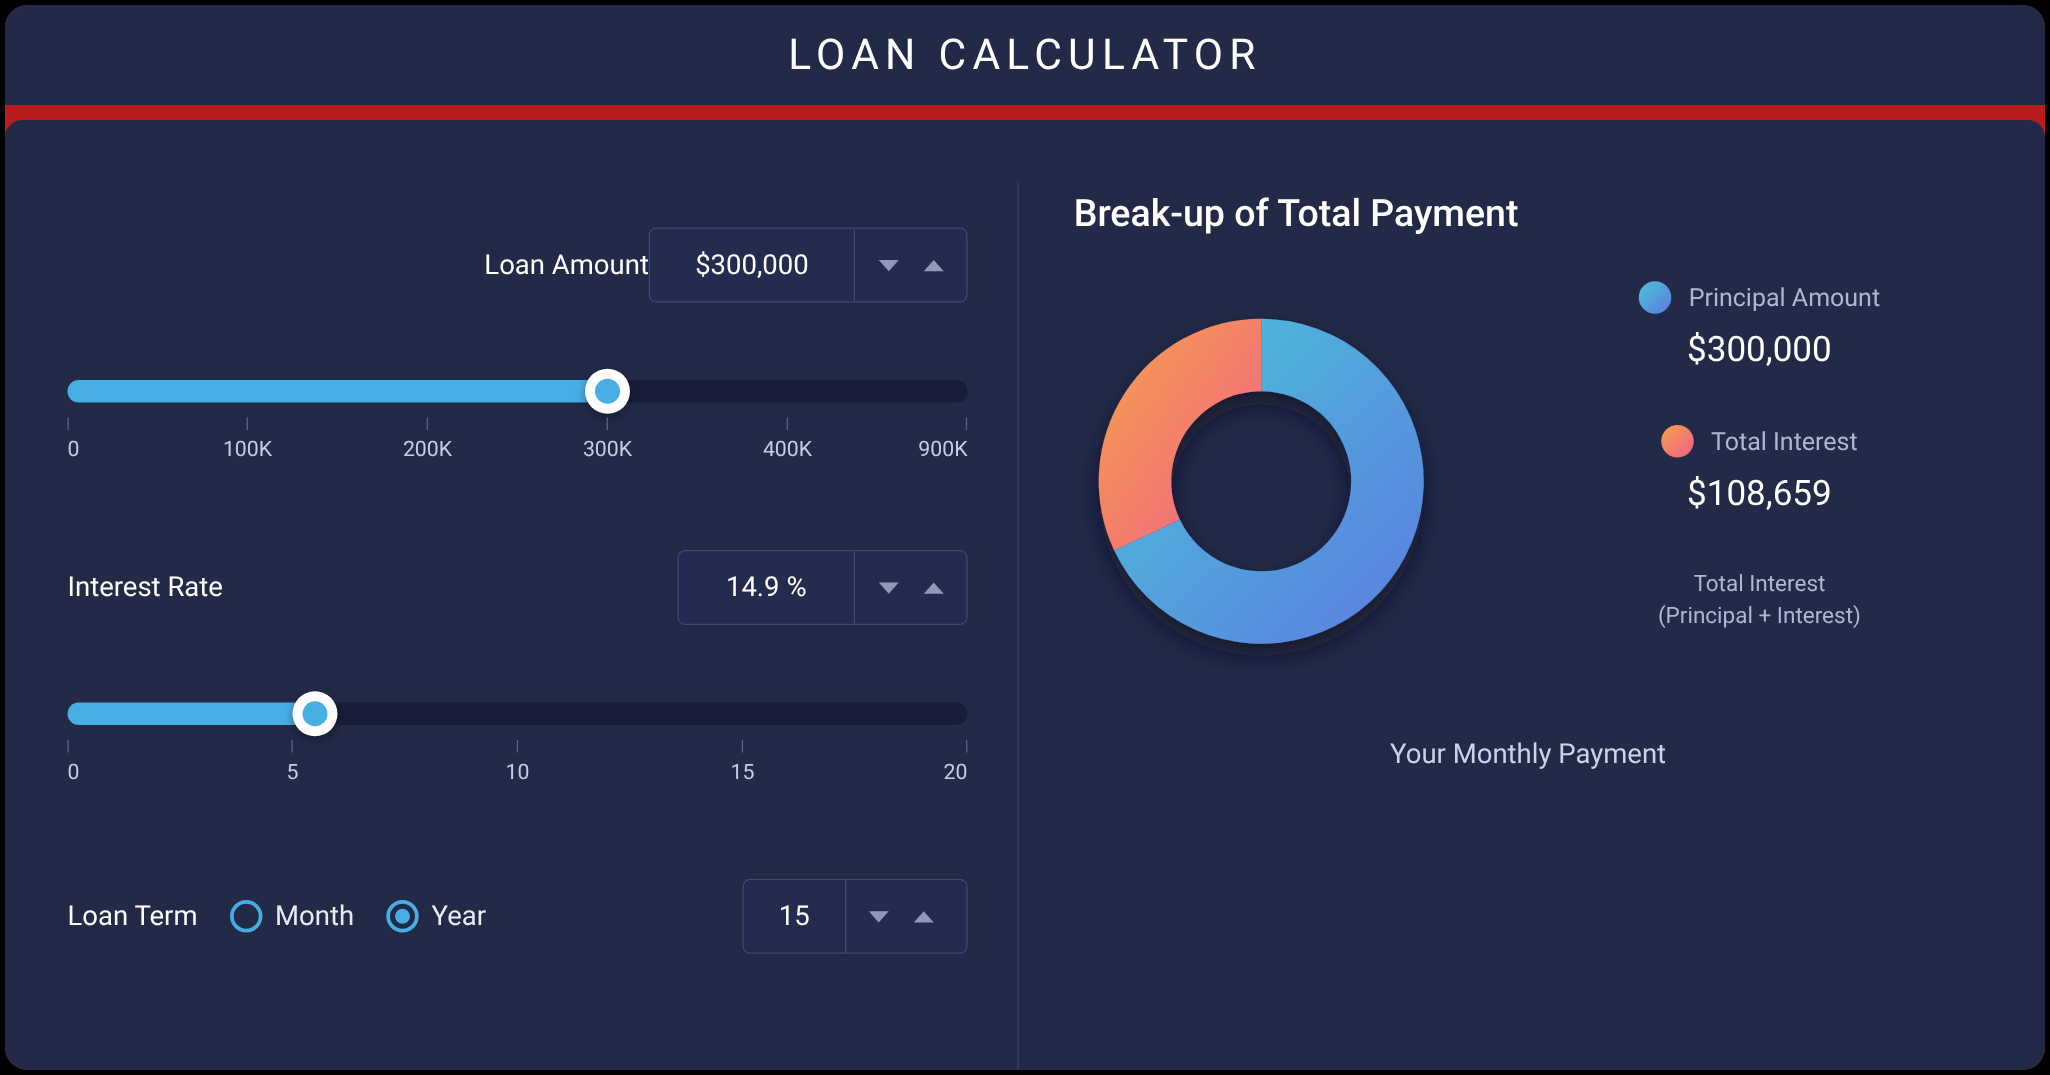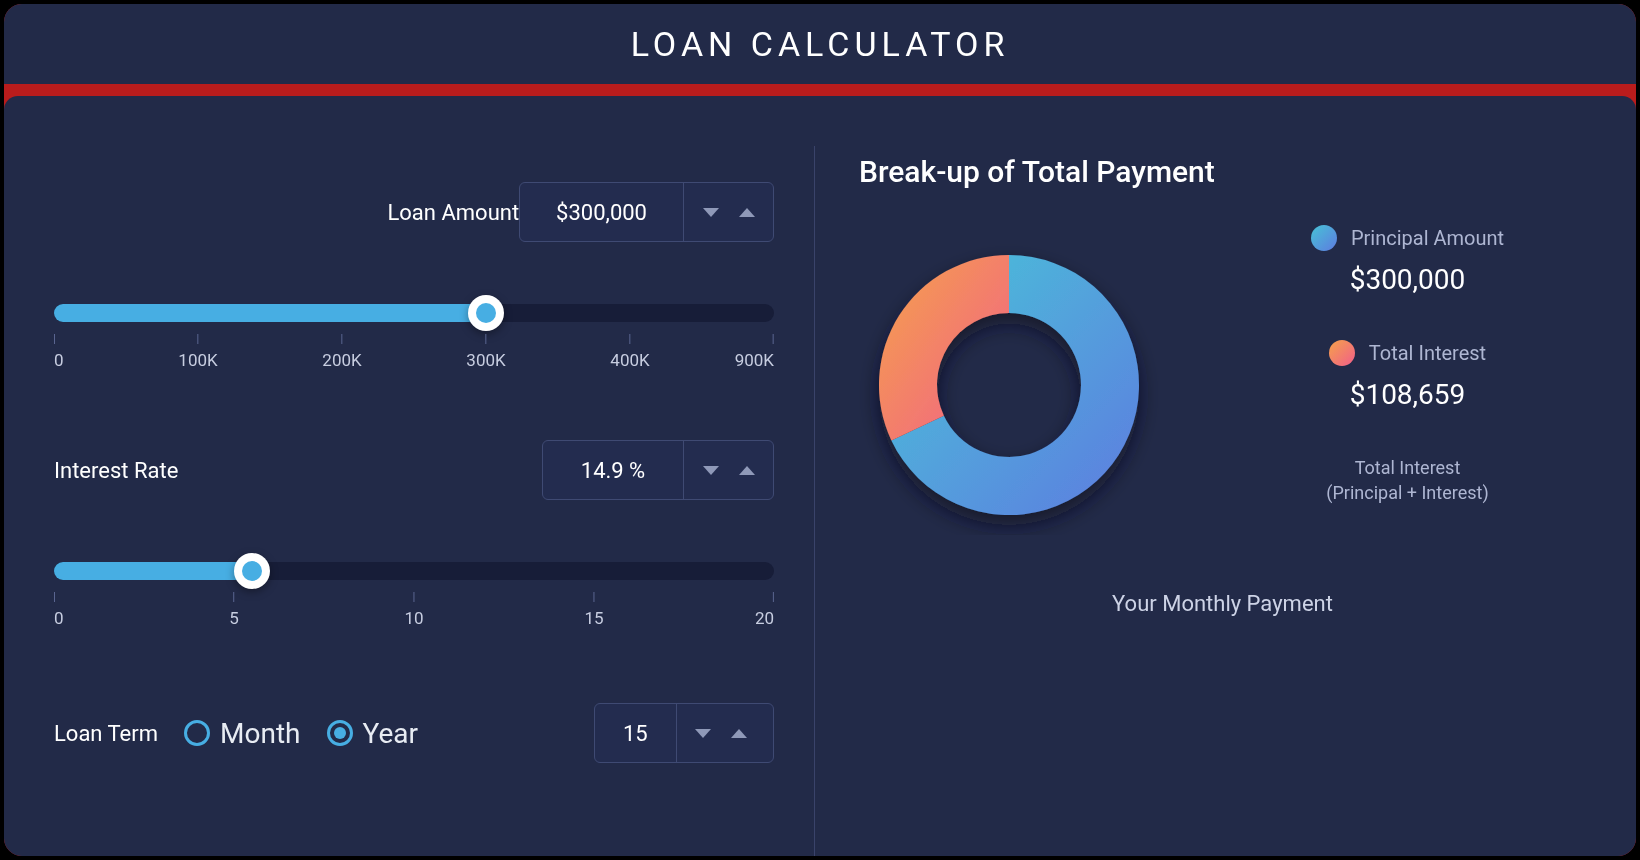--- a/index.html
+++ b/index.html
@@ -132,21 +132,21 @@
   }
   .tick.first { transform: translateX(0); text-align:left; }
   .tick.first::before { margin-left:0; }
   .tick.last { transform: translateX(-100%); text-align:right; }
   .tick.last::before { margin-right:0; margin-left:auto; }
   .term-row {
     display:flex; align-items:center; justify-content:space-between;
     margin-top: 75px;
   }
   .term-left { display:flex; align-items:center; gap: 26px; }
-  .radio { display:flex; align-items:center; gap:10px; font-size:28px; cursor:pointer; }
+  .radio { display:flex; align-items:center; gap:10px; font-size:22px; cursor:pointer; }
   .radio .circle {
     width:26px; height:26px; border:3px solid #47aee3; border-radius:50%;
     display:flex; align-items:center; justify-content:center;
   }
   .radio.checked .circle::after {
     content:""; width:12px; height:12px; background:#47aee3; border-radius:50%;
   }
   .right h2 {
     font-size: 30px;
     font-weight: 500;

